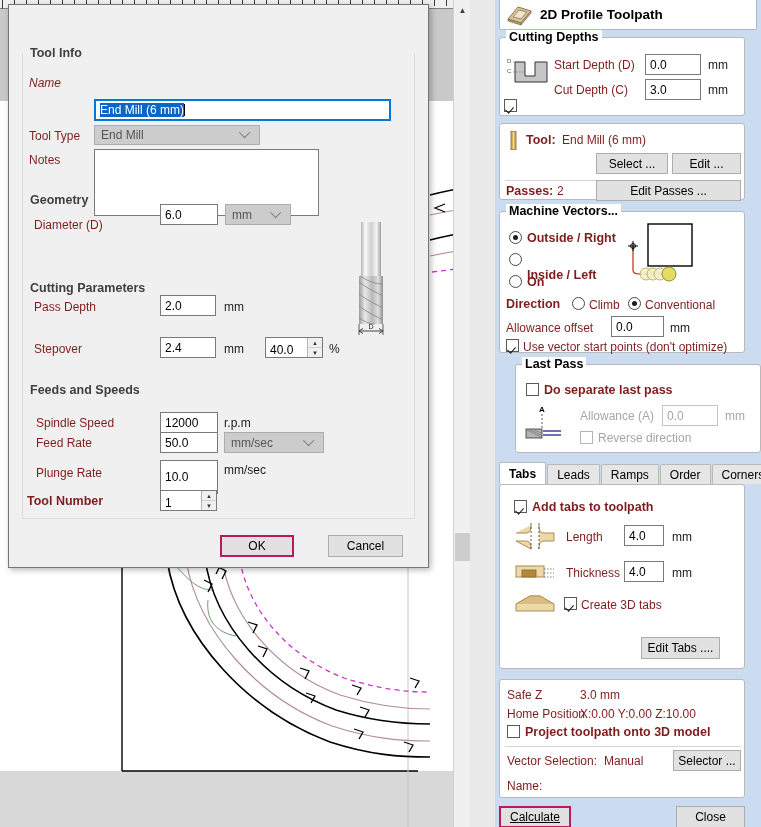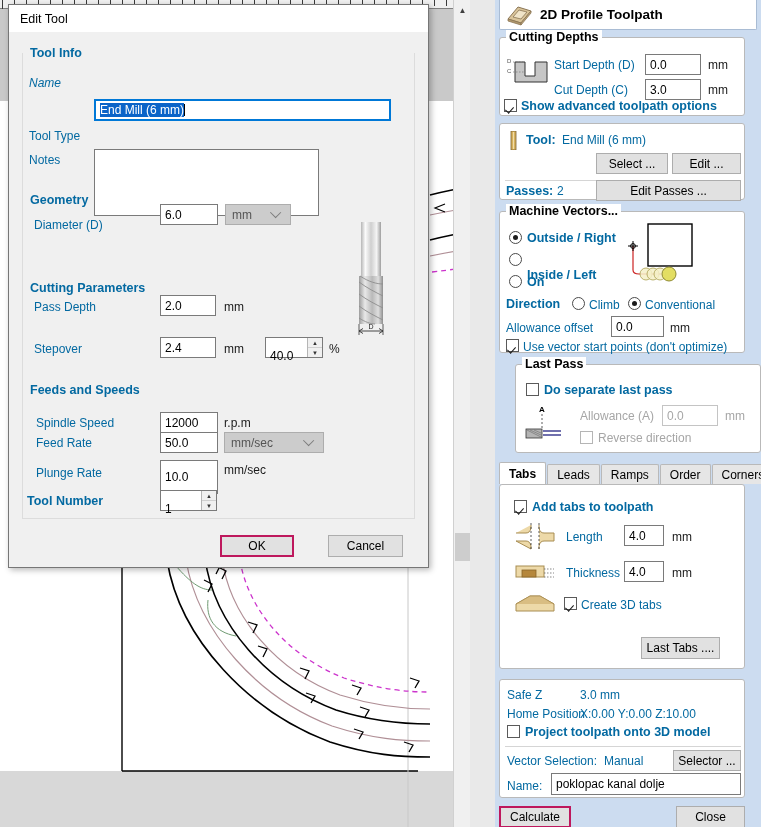--- a/index.html
+++ b/index.html
@@ -28,43 +28,43 @@
   #edit-tool-dialog {
     position:absolute; left:8px; top:4px; width:421px; height:564px;
     background:#f0f0f0; border:1px solid #767676;
     box-shadow:2px 2px 6px rgba(0,0,0,.28);
   }
   .dlg-title { height:27px; background:#fff; display:flex; align-items:center;
     padding-left:11px; font-size:12.5px; color:#000; }
   .dlg-body { position:absolute; left:0; top:27px; right:0; bottom:0; background:#f0f0f0; }
   .grp-outline { position:absolute; left:13px; top:21px; right:13px; bottom:48px;
      border:1px solid #dcdcdc; border-top:none; }
-  .sec-title { position:absolute; font-weight:bold; font-size:12.5px; color:#0369a1; background:#f0f0f0; padding:0 3px; }
-  .lbl { position:absolute; font-size:12px; color:#0369a1; white-space:nowrap; }
+  .sec-title { position:absolute; font-weight:bold; font-size:12.5px; color:#404040; background:#f0f0f0; padding:0 3px; }
+  .lbl { position:absolute; font-size:12px; color:#7f1d1d; white-space:nowrap; }
   .lbl.bold { font-weight:bold; }
   .unit { position:absolute; font-size:12px; color:#1a1a1a; }
 
   .tf { position:absolute; background:#fff; border:1px solid #7a7a7a;
      font-family:"Liberation Sans", sans-serif; font-size:12px; color:#000;
      padding:1px 4px; outline:none; }
   .tf.focus { border:2px solid #0078d7; }
   .sel-text { background:#0b64c8; color:#fff; }
   .caret { display:inline-block; width:1px; height:12px; background:#000; vertical-align:-2px; }
 
   .combo { position:absolute; background:#cccccc; border:1px solid #adadad;
      display:flex; align-items:center; padding-left:6px; font-size:12px; color:#555; }
   .combo .chev { position:absolute; right:7px; top:50%; transform:translateY(-60%);
      width:8px; height:8px; border-left:1.4px solid #7c7c7c; border-bottom:1.4px solid #7c7c7c;
      transform-origin:center; rotate:-45deg; margin-top:-3px; }
 
   .notes { position:absolute; background:#fff; border:1px solid #7a7a7a; }
 
   .spin { position:absolute; border:1px solid #7a7a7a; background:#fff; display:flex; }
   .spin input { flex:1; border:none; outline:none; font-family:"Liberation Sans", sans-serif;
-     font-size:12px; padding:18px 4px; width:100%; background:transparent; }
+     font-size:12px; padding:12px 4px; width:100%; background:transparent; }
   .spin .btns { width:15px; border-left:1px solid #b5b5b5; display:flex; flex-direction:column; background:#f0f0f0; }
   .spin .btns div { flex:1; display:flex; align-items:center; justify-content:center; font-size:6px; color:#333; line-height:1; }
   .spin .btns div:first-child { border-bottom:1px solid #d0d0d0; }
 
   .btn { position:absolute; background:#e1e1e1; border:1px solid #adadad;
      font-family:"Liberation Sans", sans-serif; font-size:12px; color:#000;
      display:flex; align-items:center; justify-content:center; cursor:default; }
   .btn.focus { border:2px solid #be185d; }
 
   
@@ -186,36 +186,37 @@
     <div class="tick" style="left:458px"></div>
   </div>
 
   <div class="vscroll">
     <div class="arrow" style="top:2px">▲</div>
     <div class="thumb" style="top:533px; height:28px;"></div>
   </div>
 </div>
 
 <div id="edit-tool-dialog">
-  <div class="dlg-title">
-    <span>Edit Tool</span>
-  </div>
   <div class="dlg-body">
 
     <div class="grp-outline"></div>
 
     <div class="sec-title" style="left:18px; top:14px;">Tool Info</div>
 
     <div class="lbl" style="left:20px; top:44px;font-style:italic;">Name</div>
     <div class="tf focus" style="left:85px; top:68px; width:297px; height:22px; top:67px; display:flex; align-items:center;">
       <span class="sel-text">End Mill (6 mm)</span>
         <span class="caret"></span>
     </div>
 
     <div class="lbl" style="left:20px; top:97px;">Tool Type</div>
+    <div class="combo" style="left:85px; top:93px; width:166px; height:20px;">
+      <span>End Mill</span>
+      <span class="chev"></span>
+    </div>
 
     <div class="lbl" style="left:20px; top:121px;">Notes</div>
     <div class="notes" style="left:85px; top:117px; width:225px; height:67px;"></div>
 
     <svg style="position:absolute; left:336px; top:190px; width:52px; height:115px;">
       <defs>
         <linearGradient id="shank" x1="0" y1="0" x2="1" y2="0">
           <stop offset="0%" stop-color="#b6b6b6"></stop>
             <stop offset="22%" stop-color="#fbfbfb"></stop>
           <stop offset="50%" stop-color="#cfcfcf"></stop>
@@ -329,21 +330,20 @@
     <div class="lbl" style="left:54px; top:20px;">Start Depth (D)</div>
     <input class="tf" style="left: 145px; top: 16px; width: 56px; height: 21px;" value="0.0">
     <div class="unit" style="left:208px; top:20px;">mm</div>
 
     <div class="lbl" style="left:54px; top:45px;">Cut Depth (C)</div>
     <input class="tf" style="left: 145px; top: 41px; width: 56px; height: 21px;" value="3.0">
     <div class="unit" style="left:208px; top:45px;">mm</div>
   </div>
 
   <div class="chk checked" style="left:9px; top:99px;"></div>
-  <div class="lbl bold" style="left:26px; top:99px; font-size:12.5px;">Show advanced toolpath options</div>
 
   <div class="grp-box" style="left:4px; top:123px; width:246px; height:77px;">
     <svg style="position:absolute; left:9px; top:7px;" width="10" height="19">
       <rect x="2" y="0" width="5" height="19" fill="#d8b35e" stroke="#7a6030" stroke-width=".8"></rect>
       <line x1="4.5" y1="1" x2="4.5" y2="18" stroke="#f0dca8" stroke-width="1"></line>
     </svg>
     <div class="lbl bold" style="left:26px; top:9px; font-size:12.5px;">Tool:</div>
     <div class="lbl" style="left:62px; top:9px;">End Mill (6 mm)</div>
 
     <div class="btn" style="left:96px; top:29px; width:72px; height:21px;">Select ...</div>
@@ -461,38 +461,37 @@
     <input class="tf" style="left: 124px; top: 76px; width: 40px; height: 21px;" value="4.0">
     <div class="unit" style="left:172px; top:81px;">mm</div>
 
     <svg style="position:absolute; left:14px; top:108px;" width="42" height="22">
       <path d="M2 18 L2 11 L16 3 L26 3 L40 11 L40 18 Z" fill="#edd9a8" stroke="#a88d52" stroke-width="1"></path>
       <path d="M2 11 L16 3 L26 3 L40 11" fill="#d9bd82" stroke="#a88d52" stroke-width=".8"></path>
     </svg>
     <div class="chk checked" style="left:64px; top:112px;"></div>
     <div class="lbl" style="left:81px; top:113px;">Create 3D tabs</div>
 
-    <div class="btn" style="left:141px; top:152px; width:79px; height:22px;">Last Tabs ....</div>
+    <div class="btn" style="left:141px; top:152px; width:79px; height:22px;">Edit Tabs ....</div>
   </div>
 
   <div class="grp-box" style="left:4px; top:679px; width:246px; height:119px;">
     <div class="lbl" style="left:7px; top:8px;">Safe Z</div>
     <div class="lbl" style="left:80px; top:8px;">3.0 mm</div>
 
     <div class="lbl" style="left:7px; top:27px;">Home Position</div>
     <div class="lbl" style="left:80px; top:27px;">X:0.00 Y:0.00 Z:10.00</div>
 
     <div class="chk" style="left:7px; top:45px;"></div>
     <div class="lbl bold" style="left:25px; top:45px; font-size:12.5px;">Project toolpath onto 3D model</div>
 
     <div class="hr" style="left:5px; top:66px; width:236px;"></div>
 
     <div class="lbl" style="left:7px; top:74px;">Vector Selection:</div>
     <div class="lbl" style="left:104px; top:74px;">Manual</div>
     <div class="btn" style="left:173px; top:70px; width:68px; height:21px;">Selector ...</div>
 
     <div class="lbl" style="left:7px; top:99px;">Name:</div>
-    <input class="tf" style="left: 51px; top: 93px; width: 190px; height: 22px;" value="poklopac kanal dolje">
-  </div>
-
-  <div class="btn focus" style="left:4px; top:806px; width:72px; height:22px;">Calculate</div>
+  </div>
+
+  <div class="btn focus" style="left:4px; top:806px; width:72px; height:22px;text-decoration:underline;">Calculate</div>
   <div class="btn" style="left:181px; top:806px; width:69px; height:22px;">Close</div>
 </div>
 
 </body></html>

